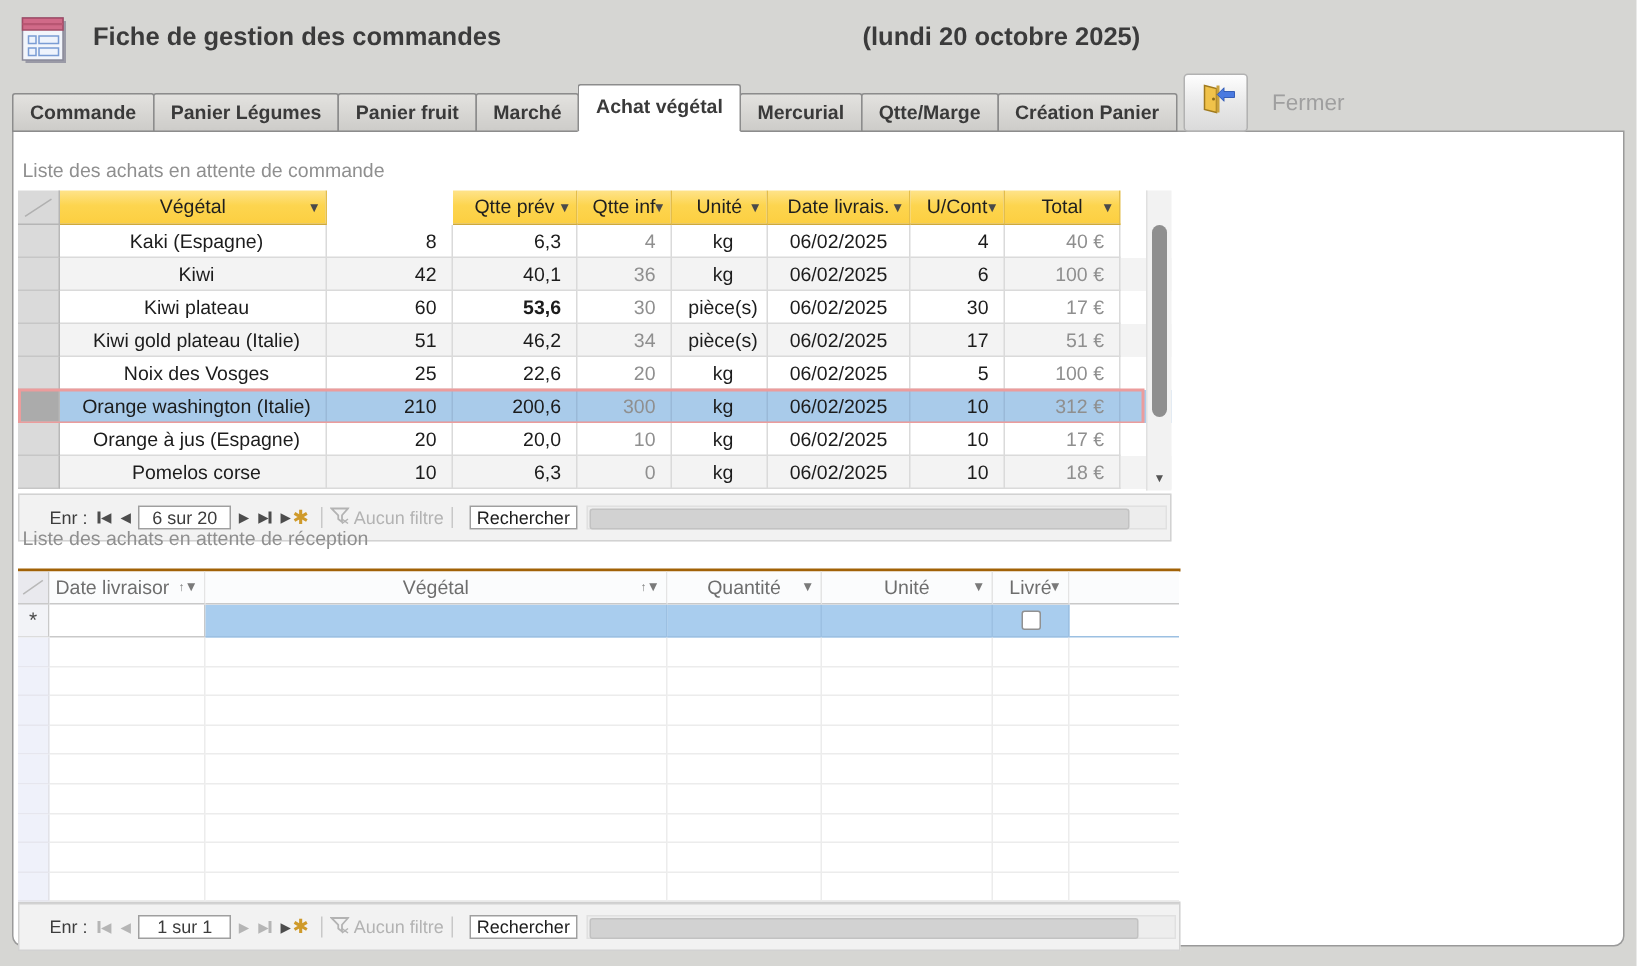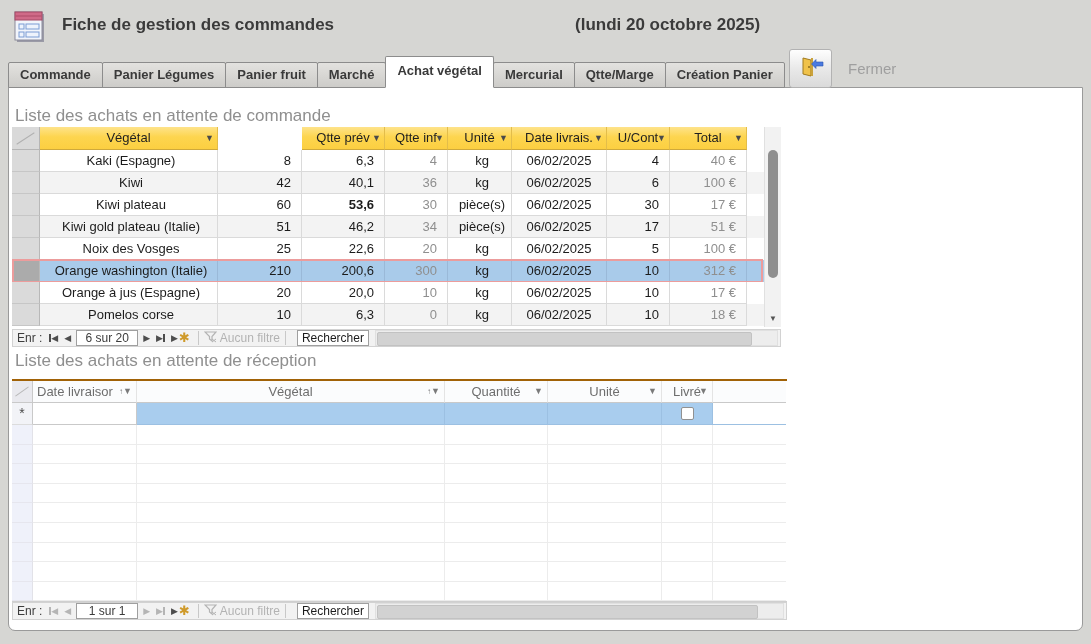--- a/index.html
+++ b/index.html
@@ -28,21 +28,21 @@
   
   .close-btn{left:789px;top:49px;width:43px;height:39px;z-index:5;
     background:linear-gradient(#fefefe,#e9e9e9 50%,#dadada);
     border:1px solid #b2b2b2;border-radius:3px;display:flex;align-items:center;justify-content:center;}
   .close-label{left:848px;top:60px;font-size:15px;color:#9f9f9f;}
 
   
   .panel{left:8px;top:87px;width:1075px;height:544px;background:#fff;
     border:1px solid #9a9a9a;border-radius:0 0 7px 7px;z-index:1;}
 
-  .section-label{font-size:17px;color:#8f8f8f;z-index:2;}
+  .section-label{font-size:13px;color:#8f8f8f;z-index:2;}
 
   
   .t1{left:12px;top:127px;width:769px;height:200px;z-index:2;background:#fff;}
   .t1 .hrow{display:flex;height:23px;}
   .hcell{box-sizing:border-box;position:relative;height:23px;line-height:22px;
     background:linear-gradient(180deg,#fee38a 0%,#fdd54f 45%,#fccf41 100%);
     border-right:1px solid #e3bd4a;border-bottom:1px solid #cfa93b;
     font-size:13px;color:#1f1f1f;text-align:center;cursor:default;}
   .hcell .dd{position:absolute;right:3px;top:0;font-size:9px;color:#4a4a4a;}
   .corner{box-sizing:border-box;width:28px;height:23px;background:#d9d9d9;
@@ -64,22 +64,22 @@
   .ar{text-align:right;padding-right:10px;}
   .ac{text-align:center;}
   .dim{color:#8f8f8f;}
   
   .vsb{position:absolute;right:0;top:0;width:16px;height:200px;background:#f2f2f2;border-left:1px solid #e0e0e0;}
   .vsb .thumb{position:absolute;left:3px;top:23px;width:10px;height:128px;background:#8f8f8f;border-radius:6px;}
   .vsb .down{position:absolute;left:0;bottom:0;width:16px;height:16px;font-size:8px;color:#555;
     text-align:center;line-height:16px;}
 
   
-  .nav{display:flex;align-items:center;height:18px;background:#f2f2f2;
-    border:1px solid #d2d2d2;font-size:12px;color:#3c3c3c;z-index:2;}
+  .nav{display:flex;align-items:center;height:32px;background:#f2f2f2;
+    border:1px solid #d2d2d2;font-size:12px;color:#3c3c3c;z-index:2;padding-left:16px;}
   .nav .lbl{margin:0 4px 0 4px;}
   .navbtn{font-size:9px;color:#4d4d4d;padding:0 3px;display:flex;align-items:center;}
   .navbtn.gray{color:#b5b5b5;}
   .vbar{display:inline-block;width:2px;height:8px;background:currentColor;}
   .recbox{box-sizing:border-box;width:62px;height:16px;line-height:14px;background:#fff;
     border:1px solid #9f9f9f;text-align:center;margin:0 2px;}
   .star{color:#cf9a2a;font-size:13px;line-height:10px;margin-left:1px;}
   .navsep{width:1px;height:14px;background:#c8c8c8;margin:0 5px;}
   .filtertxt{color:#b3b3b3;margin-left:3px;}
   .searchbox{box-sizing:border-box;width:72px;height:16px;line-height:14px;background:#fff;

